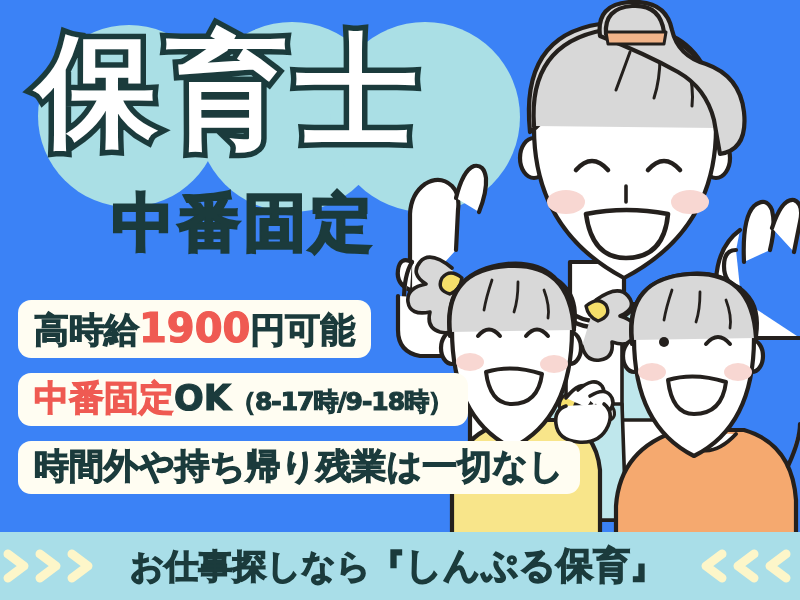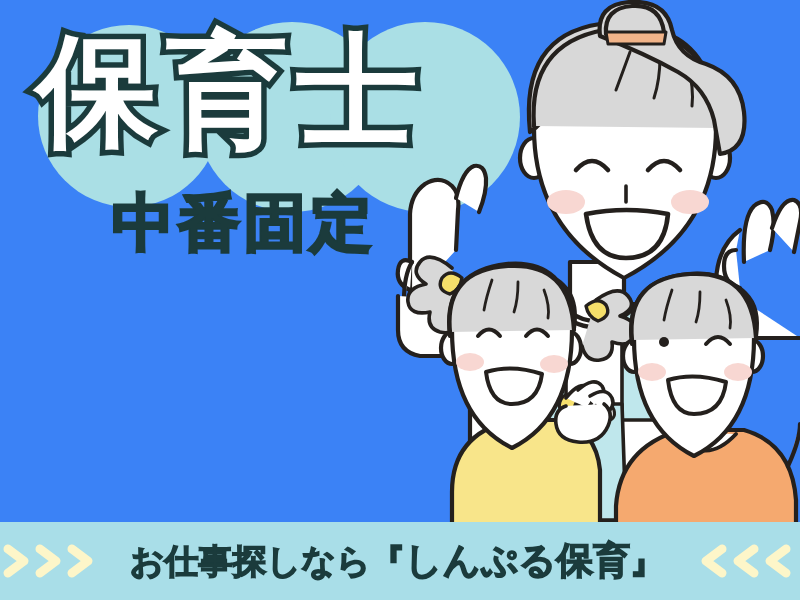--- a/index.html
+++ b/index.html
@@ -64,21 +64,21 @@
     color:#1b3b3c;letter-spacing:0px;
     -webkit-text-stroke:1.2px #1b3b3c;
     paint-order:stroke fill;
   }
   .pill .hi{color:#ef5a52;-webkit-text-stroke:1.2px #ef5a52;}
   .pill .small{font-size:25px;letter-spacing:-1px;}
   .pill .num{font-size:40px;}
 
   
   .banner{
-    position:absolute;left:0;bottom:0;width:800px;height:78px;
+    position:absolute;left:0;bottom:0;width:800px;height:68px;
     background:#a9dee8;z-index:8;
     display:flex;align-items:center;justify-content:center;
   }
   .banner-txt{
     font-size:34px;font-weight:700;color:#1b3b3c;letter-spacing:0px;
     -webkit-text-stroke:1.4px #1b3b3c;paint-order:stroke fill;
     white-space:nowrap;
   }
   .banner-txt .brand{font-size:37px;}
   .chev{display:flex;align-items:center;}
@@ -237,20 +237,41 @@
         <ellipse cx="738" cy="372" rx="14" ry="9" fill="#f8d7d2" stroke="none"></ellipse>
 
         <path d="M668,380 Q694,372 726,382 Q722,414 694,414 Q672,414 668,380 Z" fill="#ffffff" stroke-width="4"></path>
       </g>
     </g>
   </svg>
 
   <div class="headline">保育士</div>
   <div class="subhead">中番固定</div>
 
+  <div class="pills">
+
+    <div class="pill-row">
+      <div class="pill">
+        <span class="txt">高時給</span><span class="txt hi num">1900</span><span class="txt">円可能</span>
+      </div>
+    </div>
+
+    <div class="pill-row">
+      <div class="pill">
+        <span class="txt hi">中番固定</span><span class="txt">OK</span><span class="txt small">（8-17時/9-18時）</span>
+      </div>
+    </div>
+
+    <div class="pill-row">
+      <div class="pill">
+        <span class="txt">時間外や持ち帰り残業は一切なし</span>
+      </div>
+    </div>
+
+  </div>
 
   <div class="banner">
 
     <span class="chev left">
       <svg width="104" height="40" viewBox="0 0 104 40" aria-hidden="true">
         <g fill="none" stroke="#fdf6c9" stroke-width="9" stroke-linecap="round" stroke-linejoin="round">
           <polyline points="8,8 24,20 8,32"></polyline>
           <polyline points="40,8 56,20 40,32"></polyline>
           <polyline points="72,8 88,20 72,32"></polyline>
         </g>

